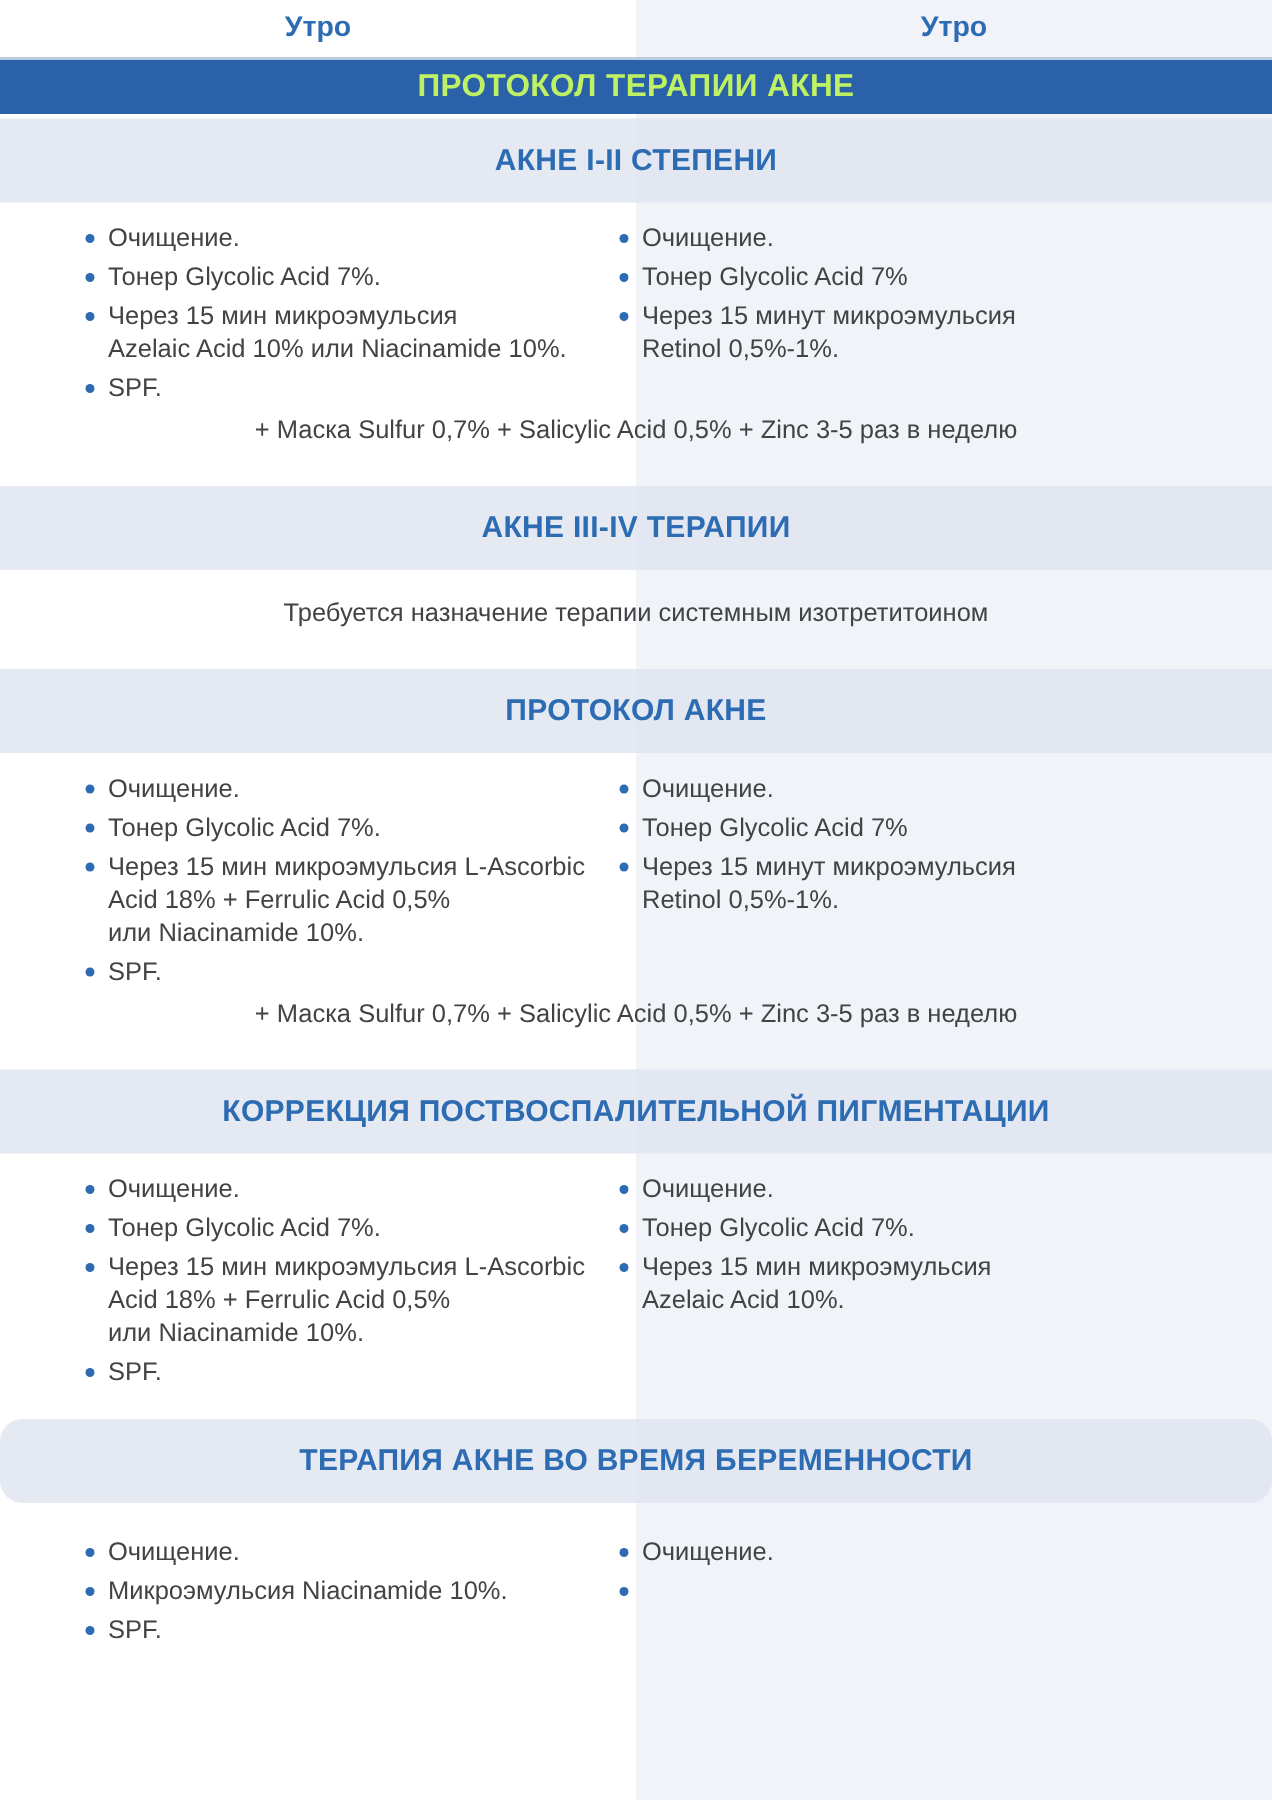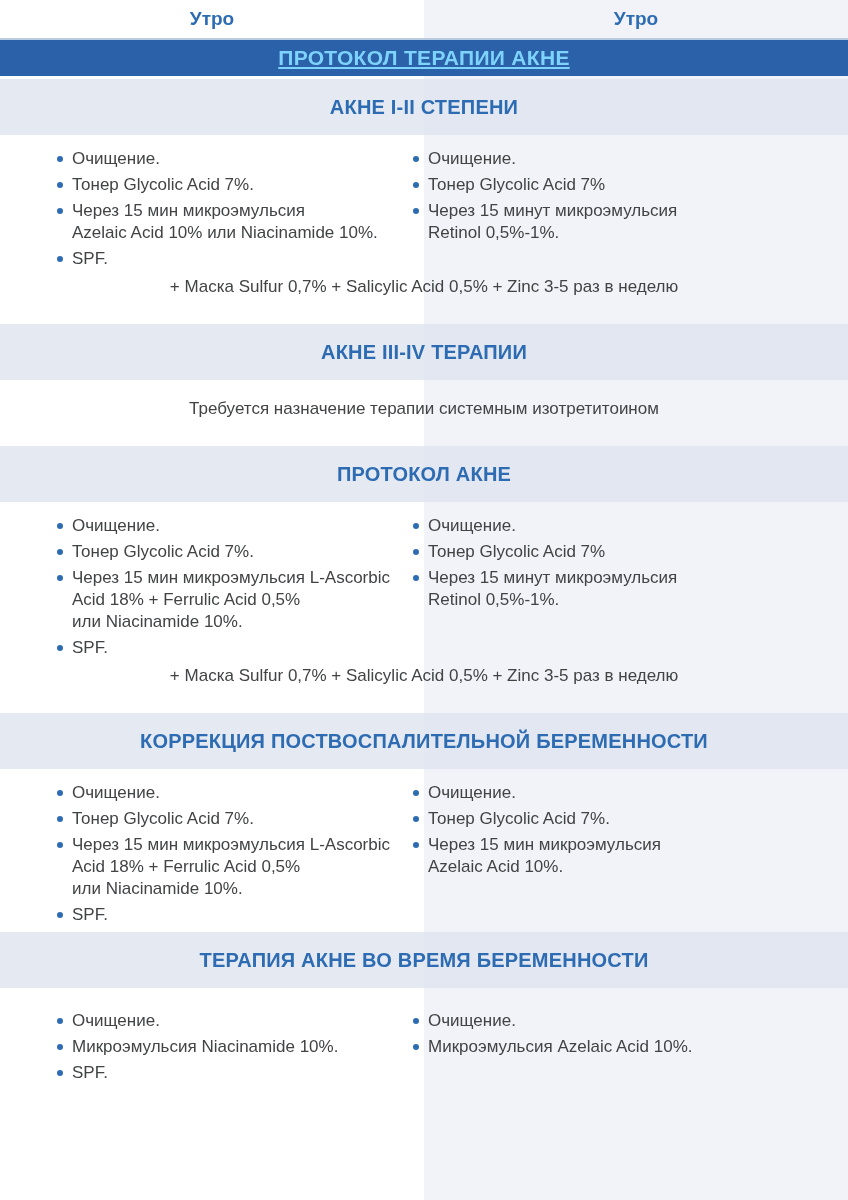--- a/index.html
+++ b/index.html
@@ -6,38 +6,38 @@
   .page{
     width:848px;height:1200px;position:relative;overflow:hidden;
     background:linear-gradient(90deg,#ffffff 0 424px,#f1f3f8 424px 100%);
     font-family:"Liberation Sans",sans-serif;
   }
   .toprow{display:flex;height:38px;}
   .tophalf{width:500px;display:flex;align-items:center;justify-content:center;
     font-weight:700;font-size:19px;color:#2d6cb3;}
   .banner{height:36px;background:#2a61a8;border-top:2px solid #b9cbdf;margin-bottom:3px;
     display:flex;align-items:center;justify-content:center;
-    color:#7dd3fc;font-weight:700;font-size:21px;letter-spacing:.3px;text-decoration:underline;}
+    color:#bef264;font-weight:700;font-size:21px;letter-spacing:.3px;}
   .band{height:56px;background:rgba(222,227,238,0.78);
     display:flex;align-items:center;justify-content:center;
     color:#2d6cb3;font-weight:700;font-size:20px;letter-spacing:.2px;}
   .cols{display:flex;padding-top:13px;}
   .col{width:392px;box-sizing:border-box;}
   .col.left{padding-left:56px;}
   .col.right{padding-left:20px;}
   ul.blist{list-style:none;margin:0;padding:0;}
   ul.blist li{position:relative;padding-left:16px;font-size:17px;line-height:22px;
     color:#414345;margin-bottom:4px;}
   .itxt{white-space:pre-line;}
   .dot{position:absolute;left:1px;top:8px;width:6px;height:6px;border-radius:50%;
     background:#2d6cb3;}
   .note{text-align:center;font-size:17px;line-height:22px;color:#414345;
     margin:2px 0 26px 0;}
   .note.solo{margin:18px 0 26px 0;}
-  .band.preg{margin-top:2px;}
+  .band.preg{margin-top:16px;border-radius:15px;}
   .cols.last{padding-top:22px;}
 </style>
 </head>
 <body>
 
 <div class="page">
 
   <div class="toprow">
     <div class="tophalf">Утро</div>
     <div class="tophalf">Утро</div>
@@ -86,21 +86,21 @@
       <ul class="blist">
         <li><span class="dot"></span><span class="itxt">Очищение.</span></li>
         <li><span class="dot"></span><span class="itxt">Тонер Glycolic Acid 7%</span></li>
         <li><span class="dot"></span><span class="itxt">Через 15 минут микроэмульсия
 Retinol 0,5%-1%.</span></li>
       </ul>
     </div>
   </div>
   <div class="note">+ Маска Sulfur 0,7% + Salicylic Acid 0,5% + Zinc 3-5 раз в неделю</div>
 
-  <div class="band">КОРРЕКЦИЯ ПОСТВОСПАЛИТЕЛЬНОЙ БЕРЕМЕННОСТИ</div>
+  <div class="band">КОРРЕКЦИЯ ПОСТВОСПАЛИТЕЛЬНОЙ ПИГМЕНТАЦИИ</div>
   <div class="cols">
     <div class="col left">
       <ul class="blist">
         <li><span class="dot"></span><span class="itxt">Очищение.</span></li>
         <li><span class="dot"></span><span class="itxt">Тонер Glycolic Acid 7%.</span></li>
         <li><span class="dot"></span><span class="itxt">Через 15 мин микроэмульсия L-Ascorbic
 Acid 18% + Ferrulic Acid 0,5%
 или Niacinamide 10%.</span></li>
         <li><span class="dot"></span><span class="itxt">SPF.</span></li>
       </ul>
@@ -120,18 +120,18 @@
     <div class="col left">
       <ul class="blist">
         <li><span class="dot"></span><span class="itxt">Очищение.</span></li>
         <li><span class="dot"></span><span class="itxt">Микроэмульсия Niacinamide 10%.</span></li>
         <li><span class="dot"></span><span class="itxt">SPF.</span></li>
       </ul>
     </div>
     <div class="col right">
       <ul class="blist">
         <li><span class="dot"></span><span class="itxt">Очищение.</span></li>
-        <li><span class="dot"></span><span class="itxt">Микроэмульсия Azelaic Acid 10%.</span></li>
+        <li><span class="dot"></span></li>
       </ul>
     </div>
   </div>
 
 </div>
 
 </body></html>

